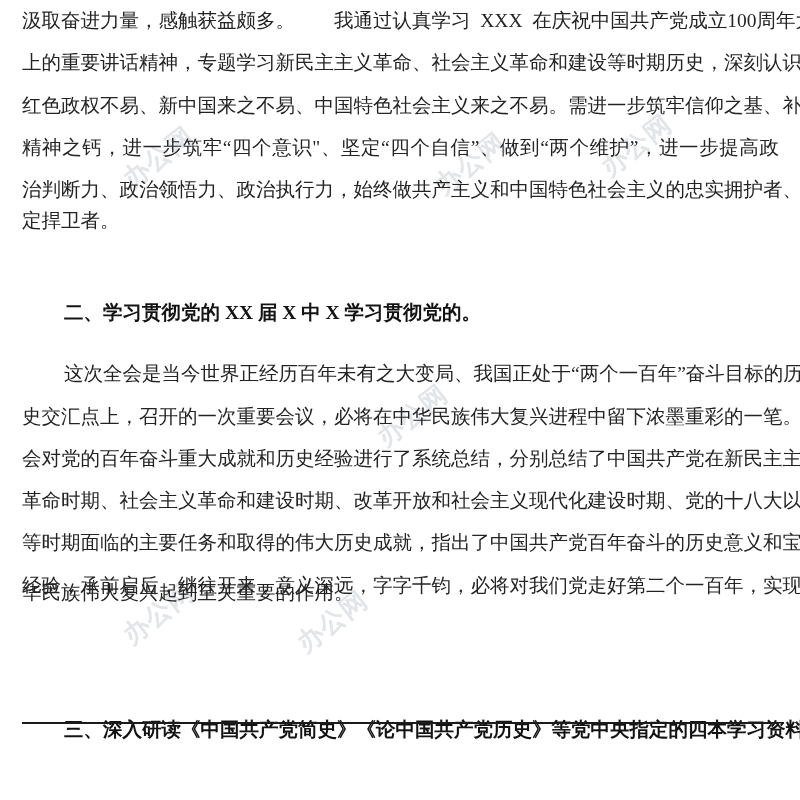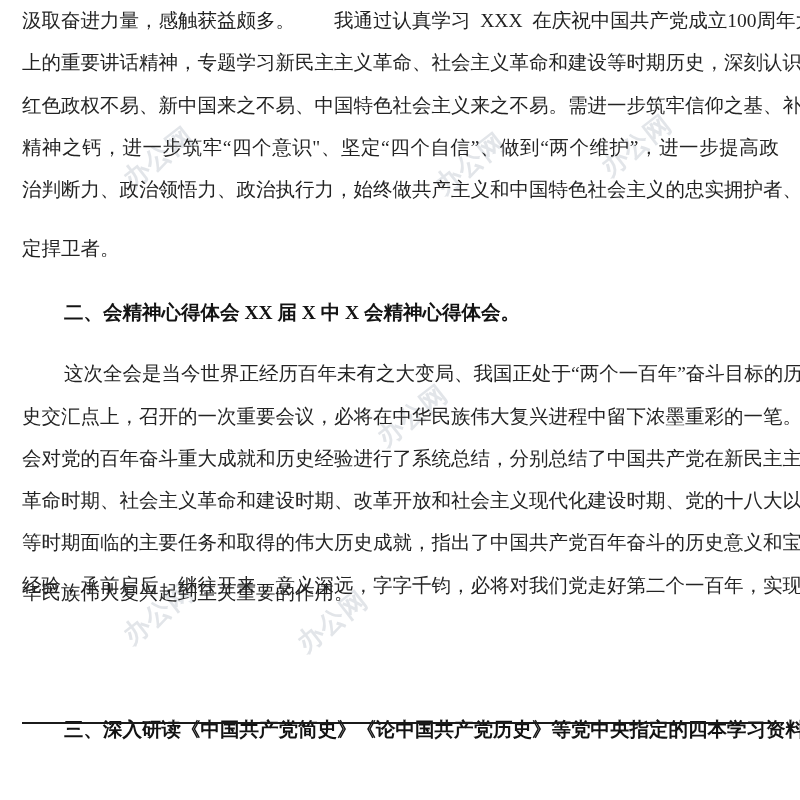--- a/index.html
+++ b/index.html
@@ -330,27 +330,27 @@
             <span>义</span>
             <span>的</span>
             <span>忠</span>
             <span>实</span>
             <span>拥</span>
             <span>护</span>
             <span>者</span>
             <span>、</span>
           </span>
         </div>
-        <div class="line ragged" style="top: 228px;">
+        <div class="line ragged" style="top: 200px;">
           <span class="just">定捍卫者。</span>
         </div>
       </div>
       <div>
         <div class="line bold indent ragged" style="top: 292px;">
-          <span class="just">二、会精神心得体会 XX 届 X 中 X 会精神心得体会。</span>
+          <span class="just">二、学习贯彻党的 XX 届 X 中 X 学习贯彻党的。</span>
         </div>
       </div>
       <div>
         <div class="line indent" style="top: 353px;">
           <span class="just">
             <span>这</span>
             <span>次</span>
             <span>全</span>
             <span>会</span>
             <span>是</span>

